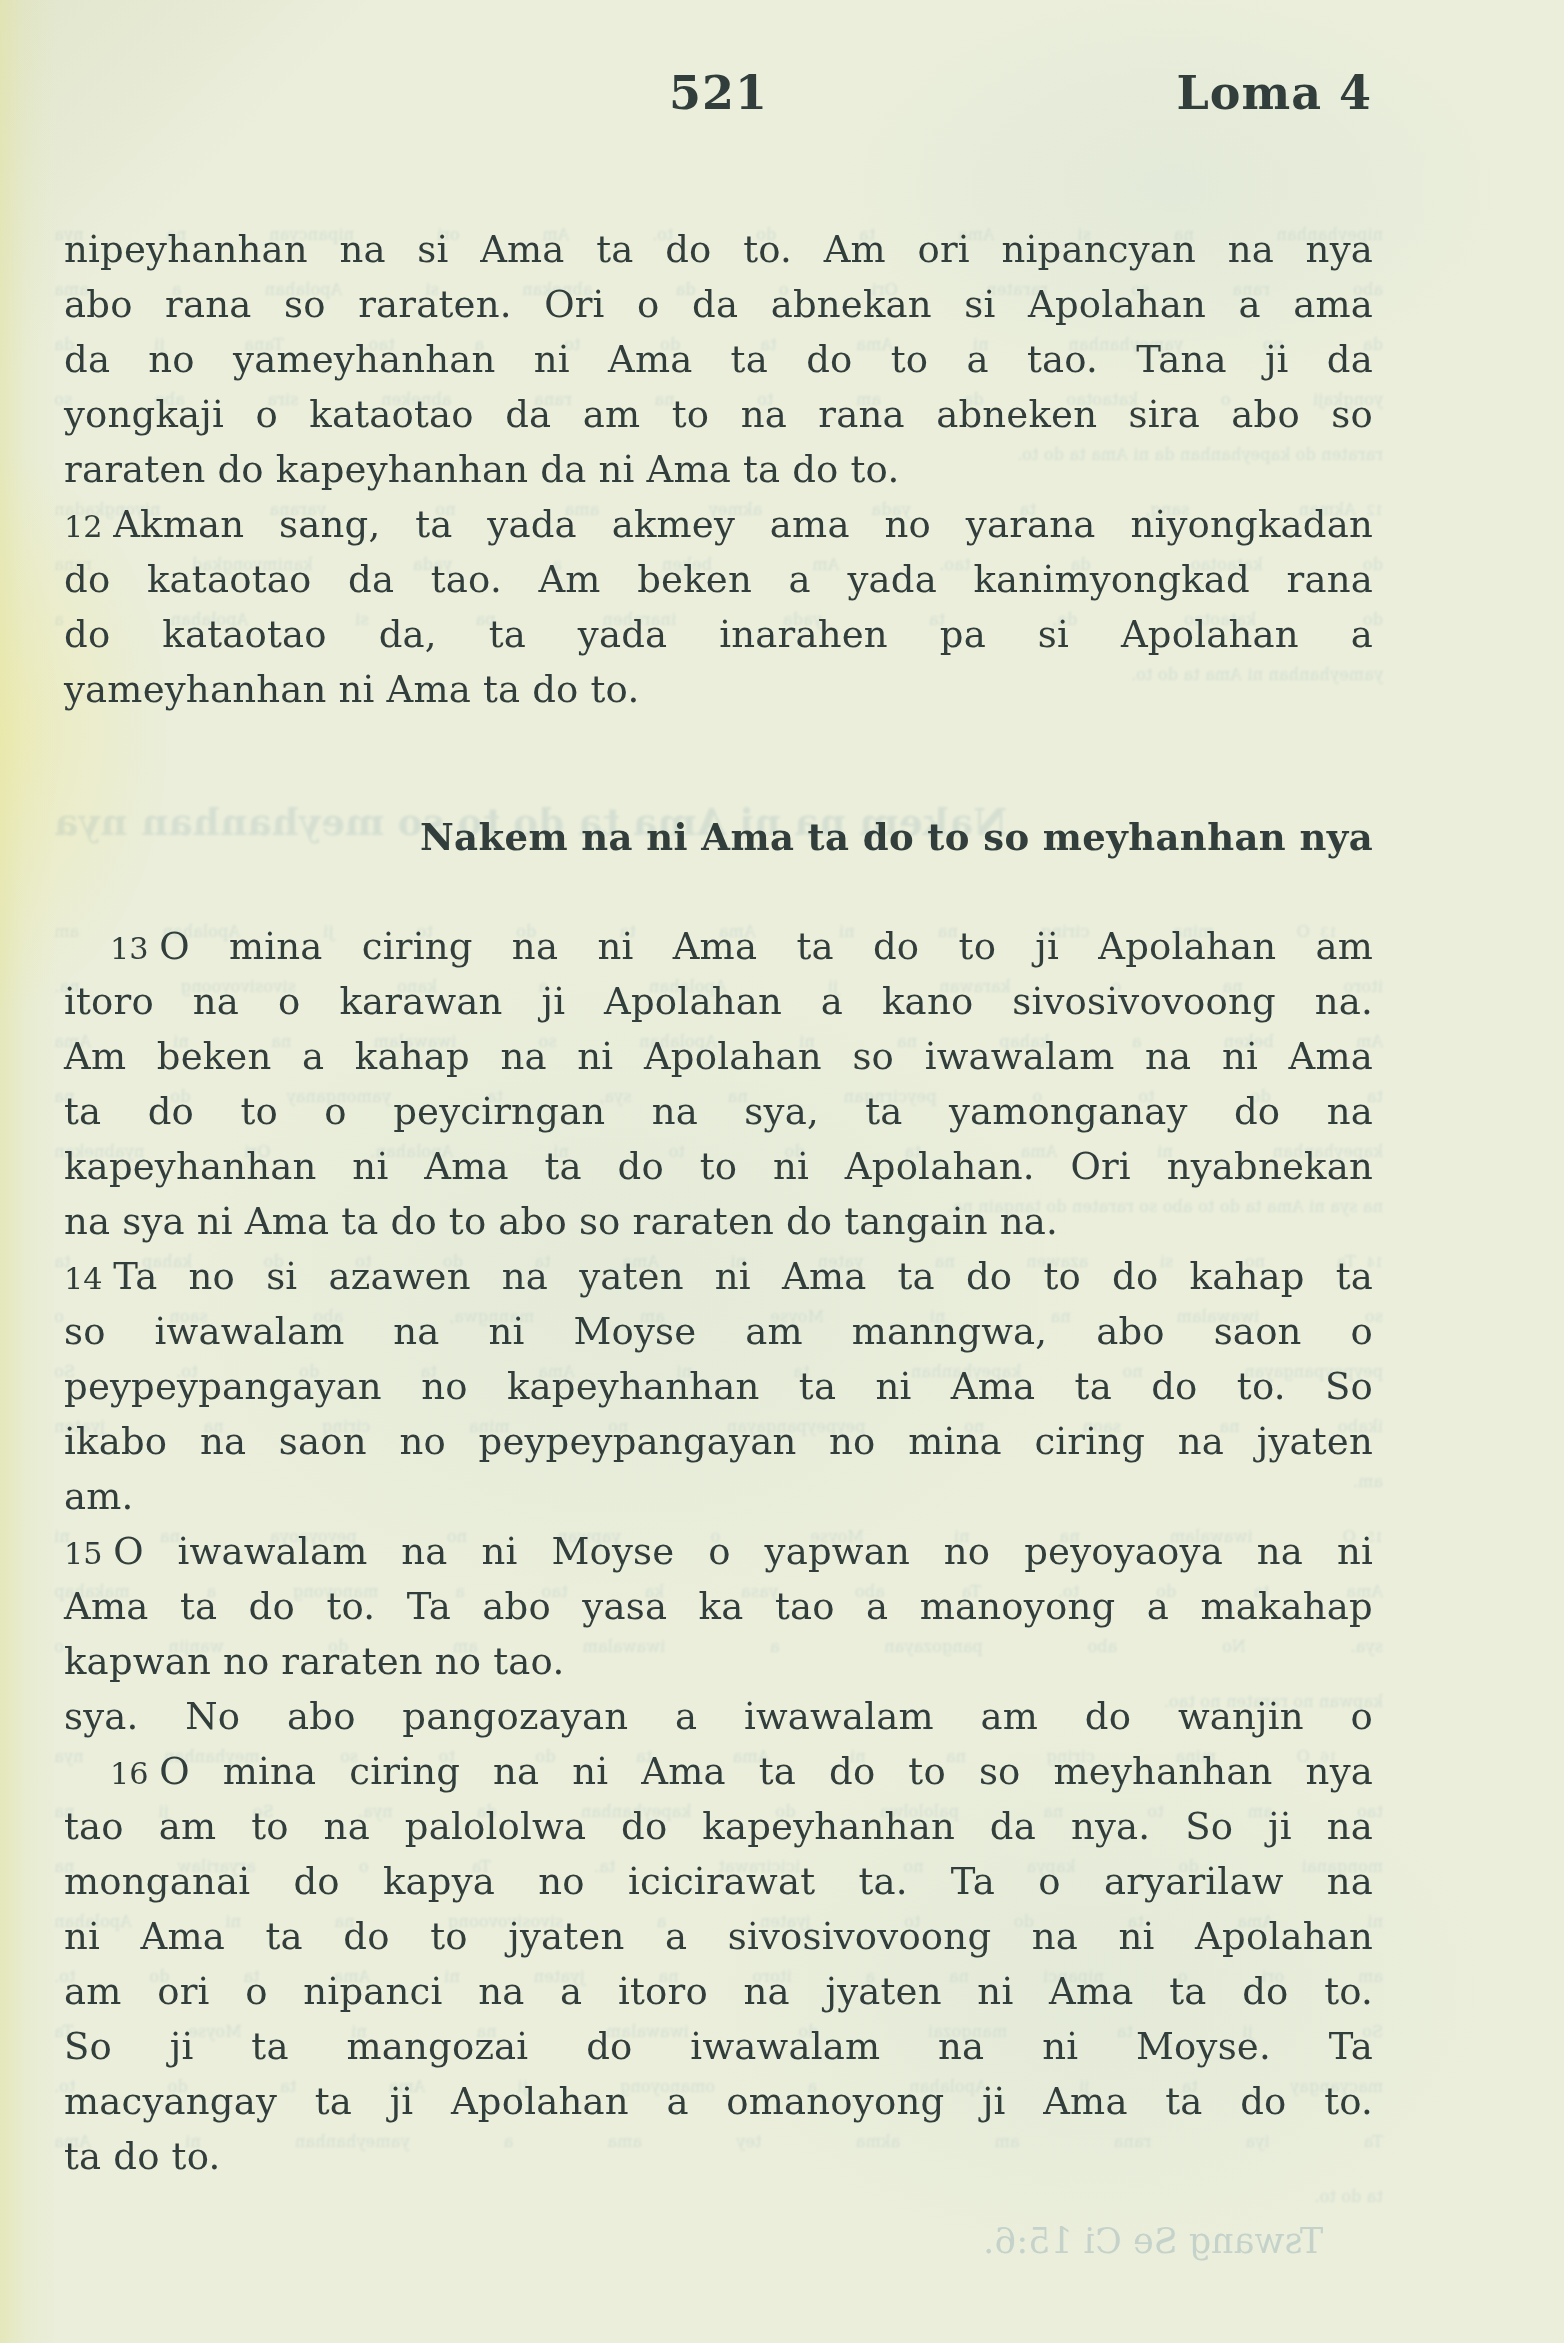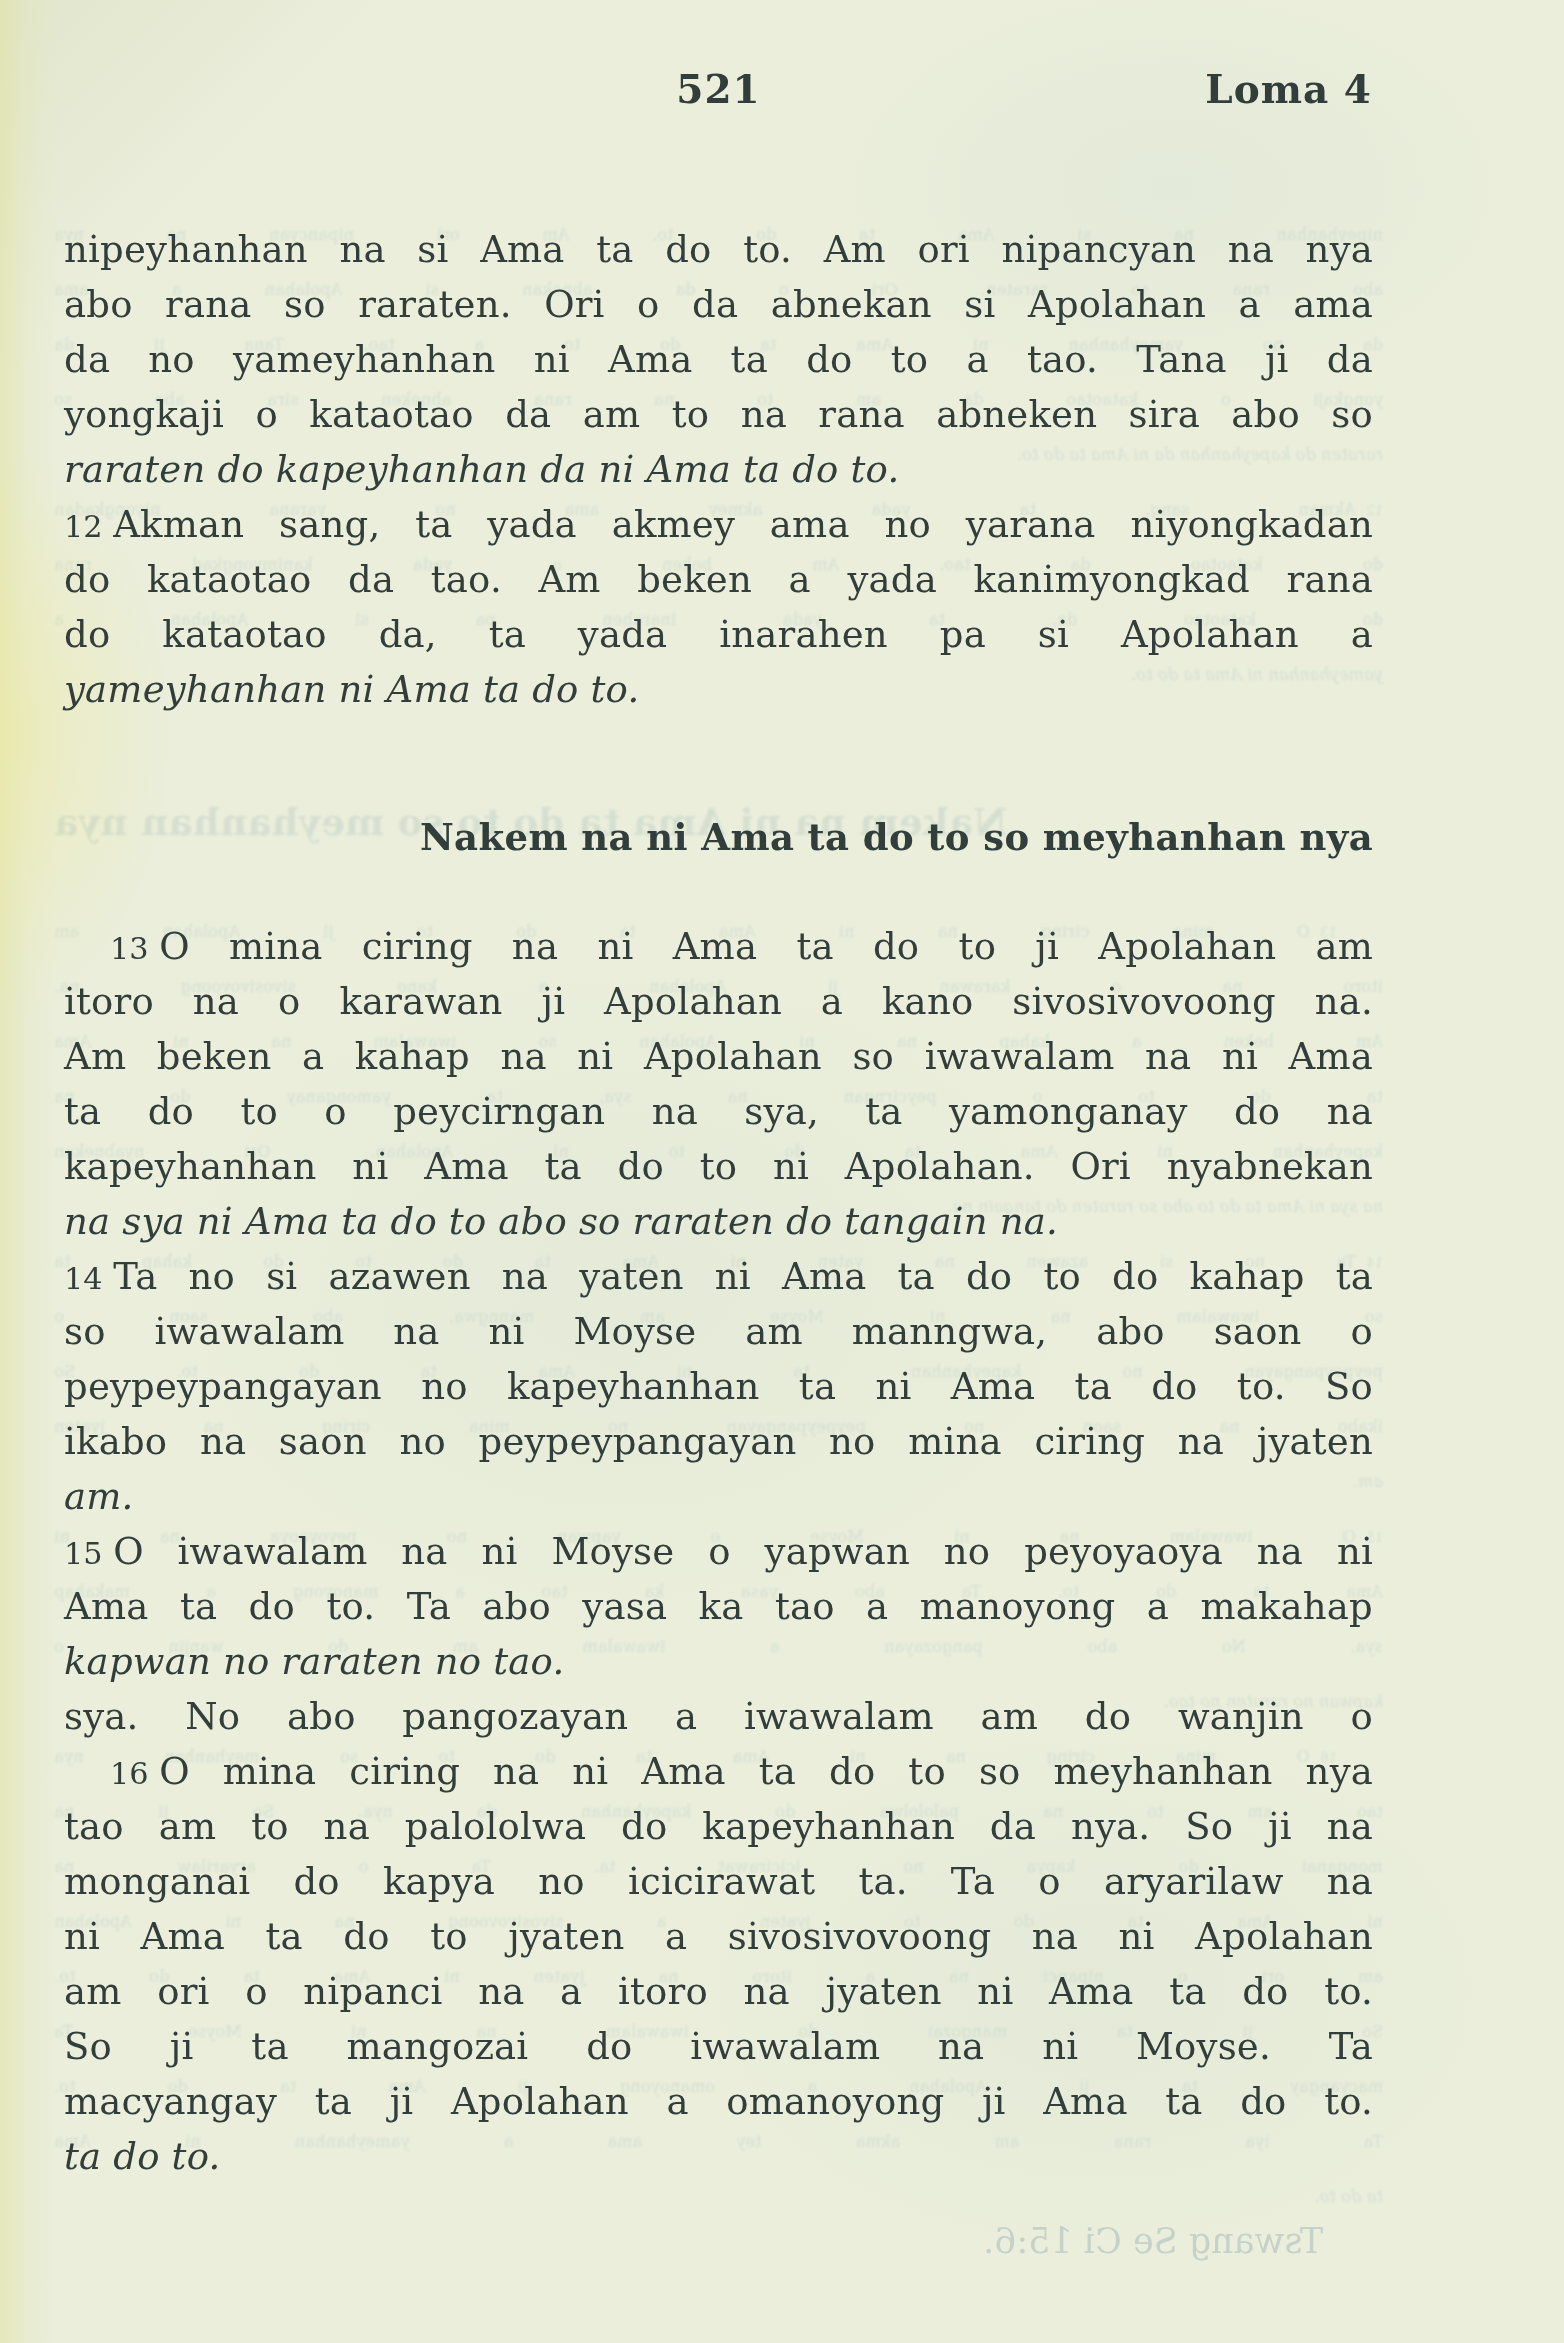--- a/index.html
+++ b/index.html
@@ -32,40 +32,40 @@
     transform:scaleX(-1);
     opacity:0.38;
     color:#8aa7b0;
     font-size:35px;
     filter:blur(0.6px);
     pointer-events:none;
   }
   
   .header-row{
     position:absolute;left:64px;top:66px;width:1309px;height:54px;
-    font-size:39px;font-weight:700;letter-spacing:1px;
+    font-size:46px;font-weight:700;letter-spacing:1px;
   }
   .page-number{
     position:absolute;left:0;width:100%;text-align:center;
   }
   .book-reference{
     position:absolute;right:1px;text-align:right;
   }
   .text-block{
     position:absolute;left:64px;top:222px;width:1309px;
     font-size:37px;
   }
   .line{
     height:55px;line-height:55px;
     text-align:justify;
     text-align-last:justify;
     white-space:nowrap;
     letter-spacing:0.2px;
   }
-  .line.last{text-align-last:left;font-style:italic;}
+  .line.last{text-align-last:left;}
   .line.indent{text-indent:46px;}
   .verse-num{
     font-weight:400;
     font-size:0.82em;
     padding-right:10.6px;
     letter-spacing:0;
   }
   .section-heading{
     height:55px;line-height:55px;
     margin-top:93px;margin-bottom:54px;

